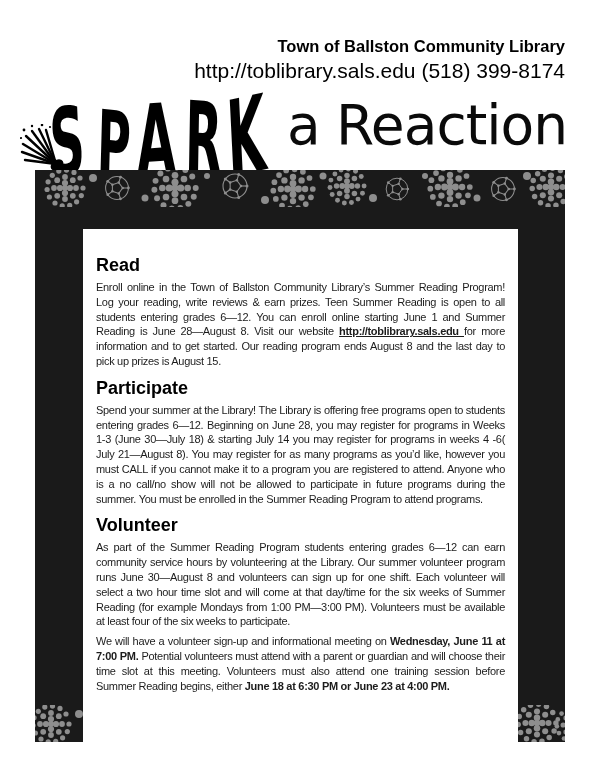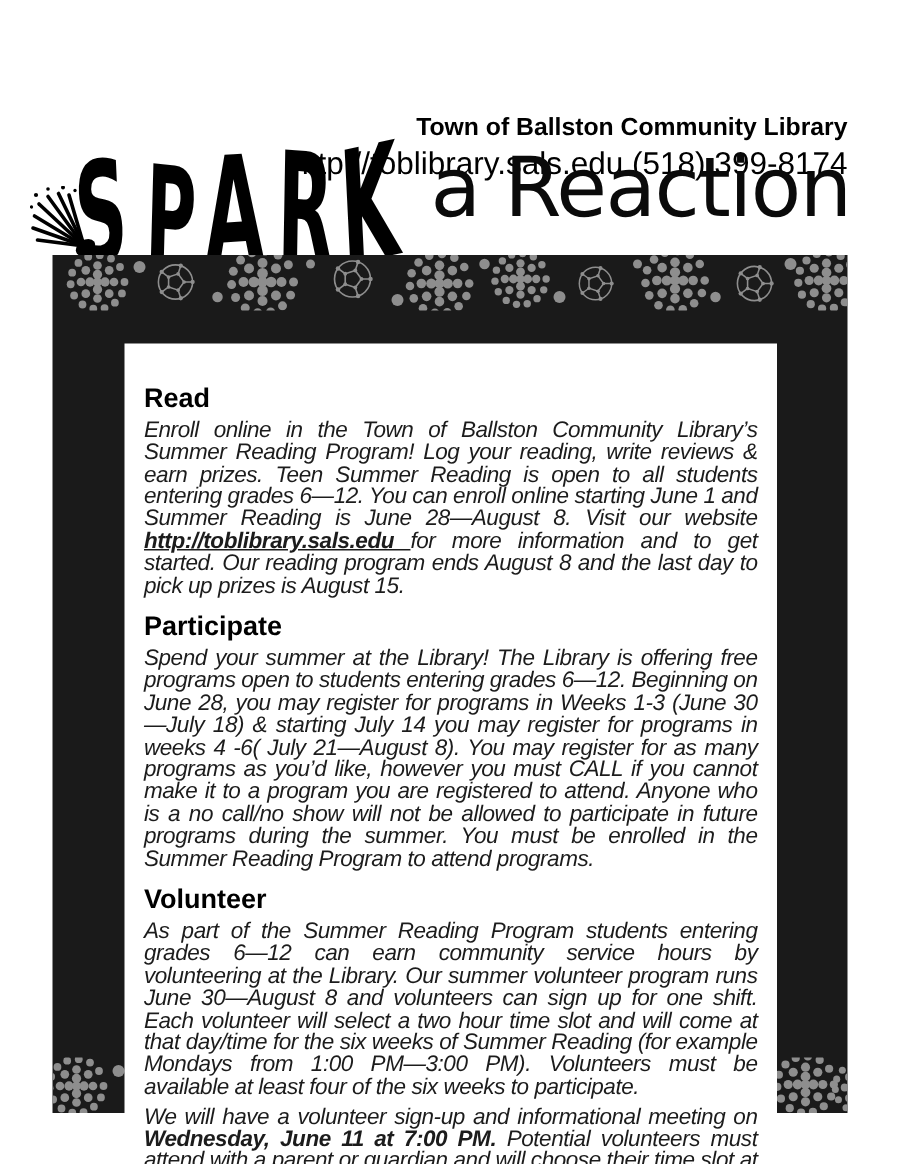--- a/index.html
+++ b/index.html
@@ -2,21 +2,21 @@
 <html><head>
 <meta charset="utf-8">
 <style>
   html,body{margin:0;padding:0;background:#ffffff;}
   .page{
     position:relative;width:600px;height:776px;background:#ffffff;
     font-family:"Liberation Sans",sans-serif;overflow:hidden;
   }
 
   
-  .header-block{position:absolute;top:34px;right:35px;text-align:right;color:#000;margin-top:39px;}
+  .header-block{position:absolute;top:34px;right:35px;text-align:right;color:#000;}
   .header-org{font-size:16.5px;font-weight:bold;line-height:24px;}
   .header-address{font-size:17.5px;line-height:26px;}
   .header-contact{font-size:21px;line-height:26px;}
 
   
   .spark-word{
     position:absolute;left:48px;top:100px;height:90px;
     display:flex;align-items:flex-end;color:#000;
   }
   .spark-letter{
@@ -51,22 +51,22 @@
     background:#ffffff;box-sizing:border-box;padding:24px 13px 6px;
     overflow:hidden;
     margin-top:22px;
   }
   .section-heading{
     font-family:"Liberation Sans",sans-serif;font-size:18px;font-weight:bold;
     color:#000;margin:9px 0 4px;line-height:21px;
   }
   .section:first-child .section-heading{margin-top:2px;}
   .body-par{
-    font-size:15px;line-height:14.8px;letter-spacing:-0.3px;
-    text-align:justify;color:#1c1c1c;margin:0 0 5px;font-style:italic;
+    font-size:11px;line-height:14.8px;letter-spacing:-0.3px;
+    text-align:justify;color:#1c1c1c;margin:0 0 5px;
   }
   .body-par span[data-link]{cursor:pointer;}
 </style>
 </head>
 <body>
 
 <div class="page">
 
   <div class="header-block">
     <div class="header-org">Town of Ballston Community Library</div>

